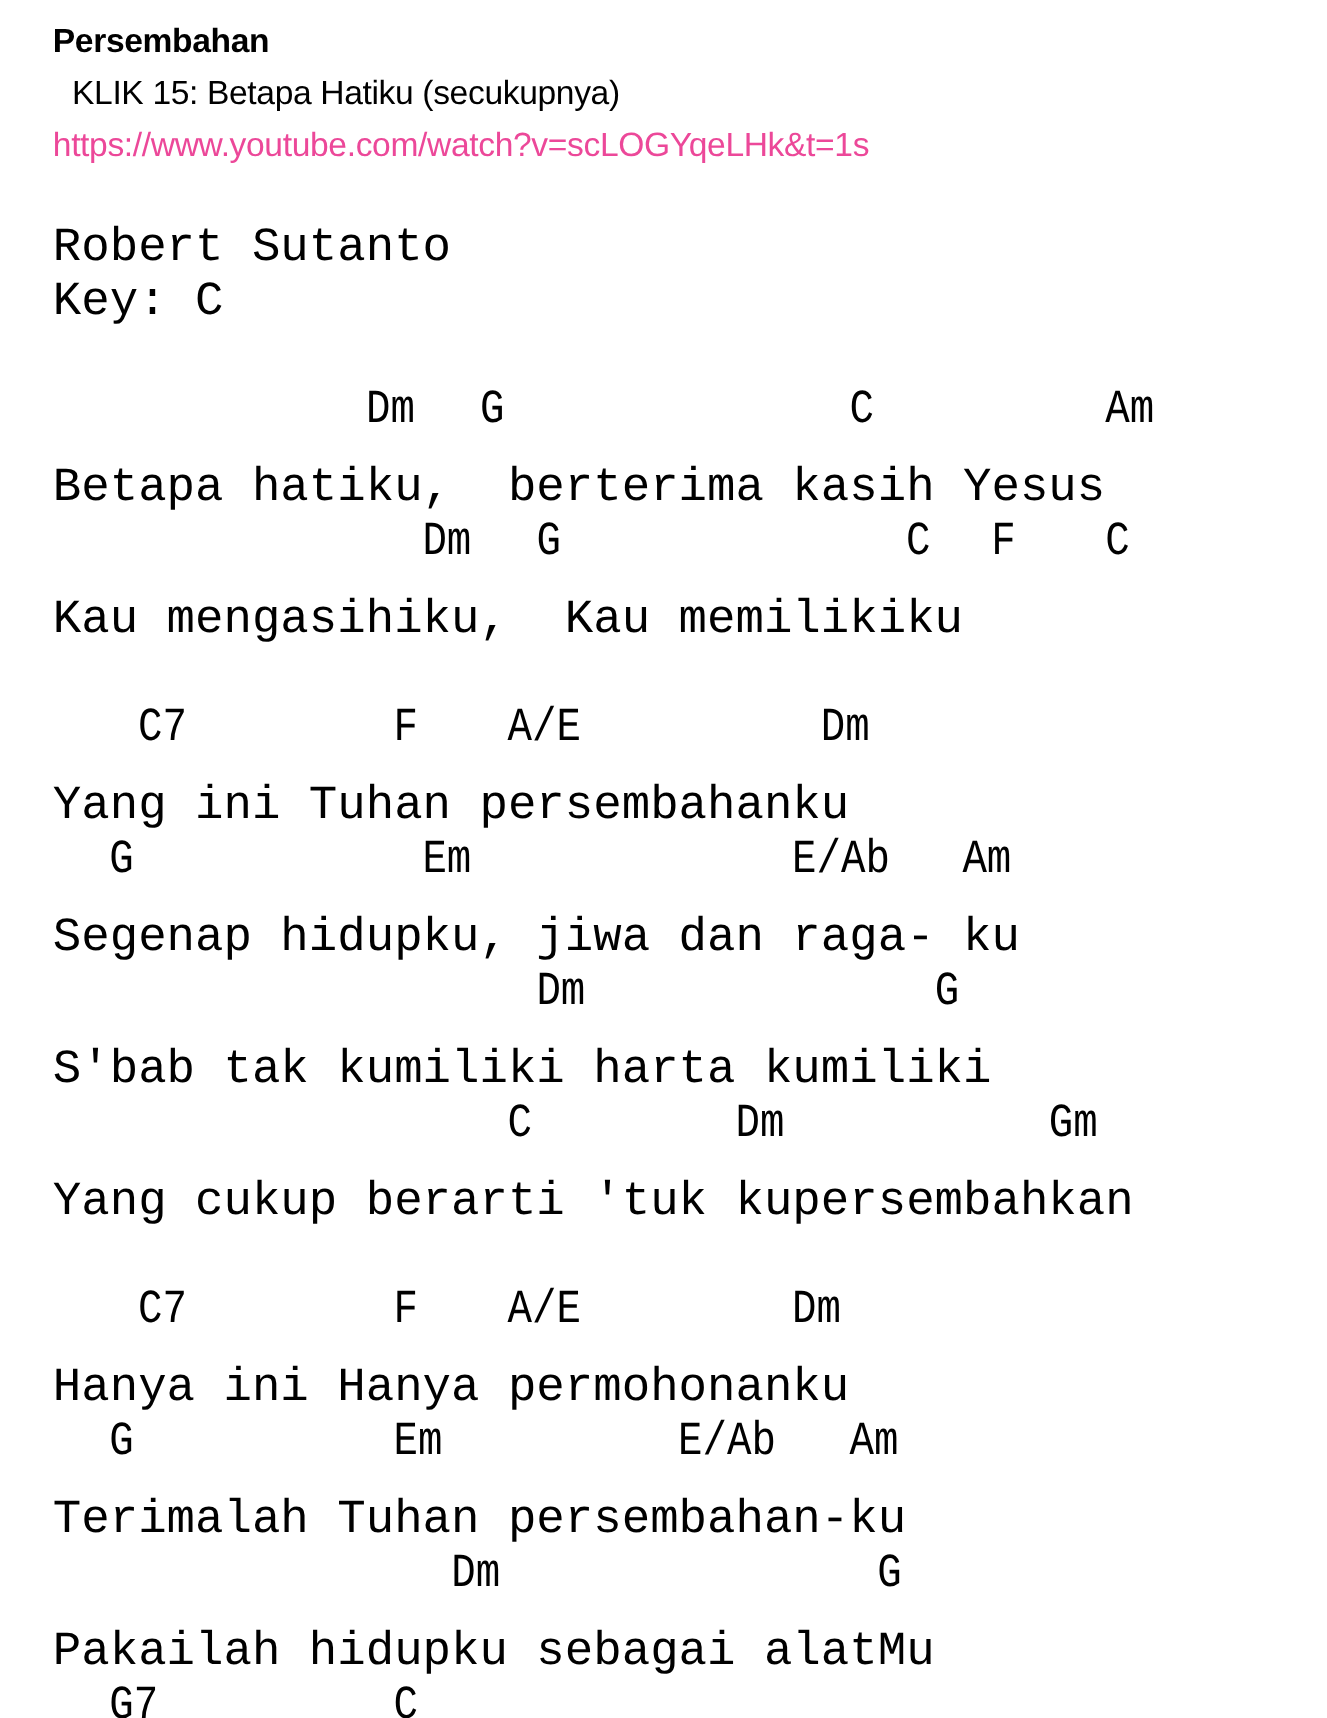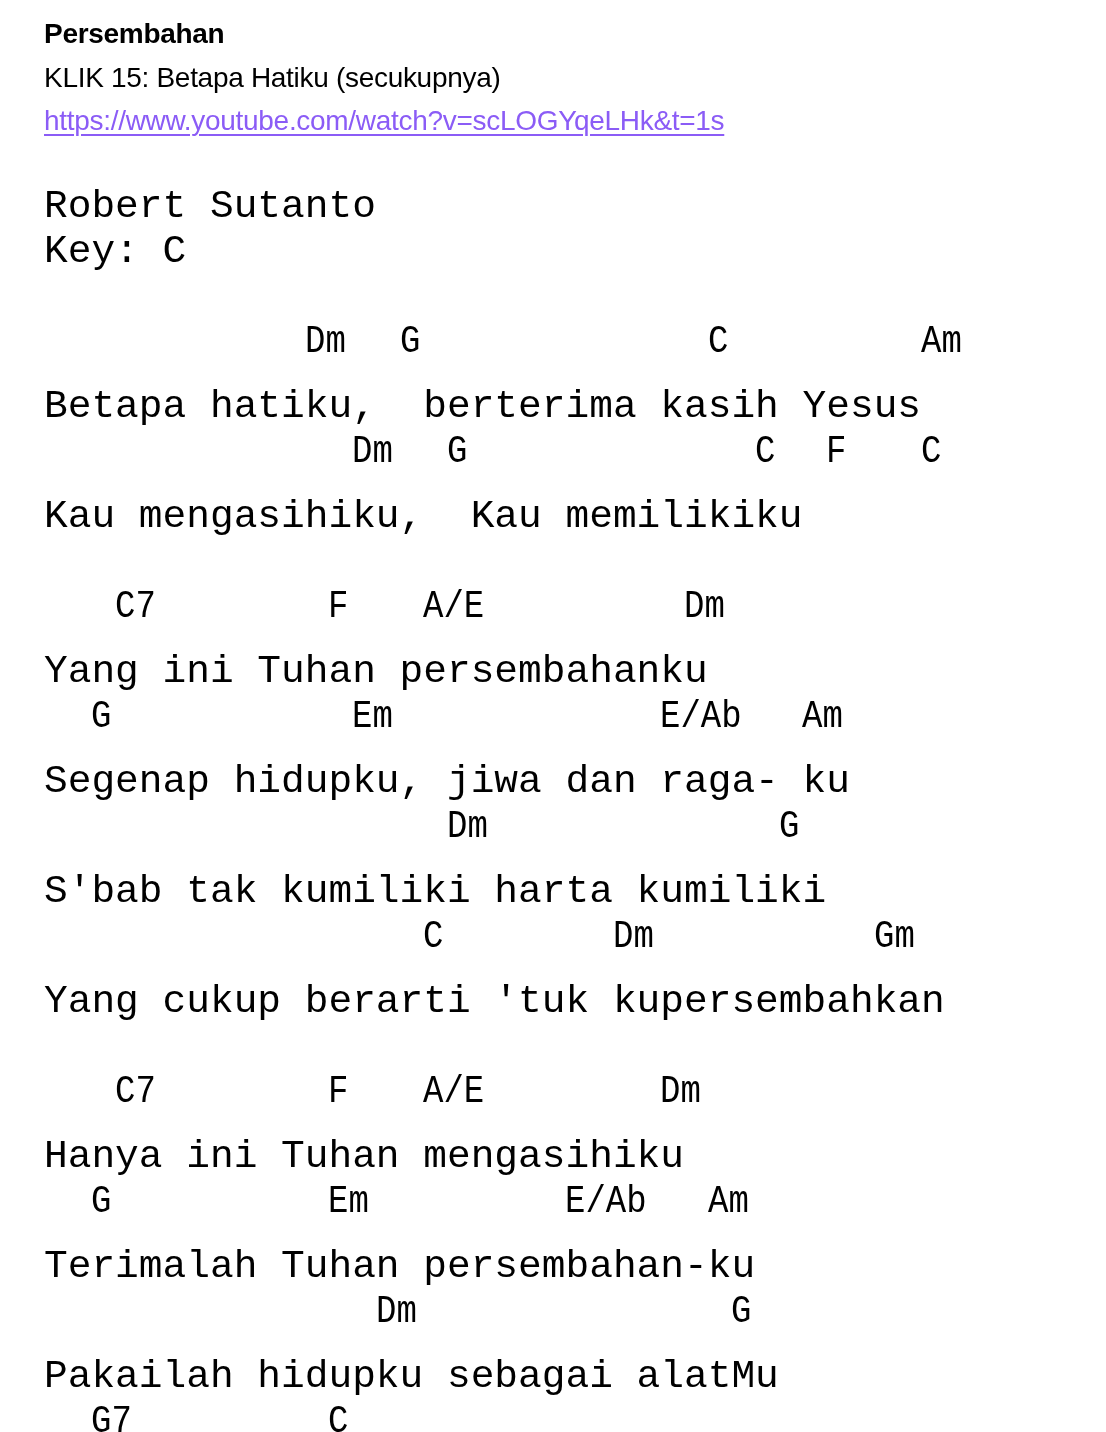--- a/index.html
+++ b/index.html
@@ -25,26 +25,26 @@
     .header .title {
       font-weight: bold;
       display: block;
       white-space: pre;
       letter-spacing: -0.3px;
     }
     .header .subtitle {
       display: block;
       white-space: pre;
       letter-spacing: -0.3px;
+      margin-left: 16px;
     }
     .header .link {
       display: inline-block;
       white-space: pre;
-      color: #8b5cf6;
-      text-decoration: underline;
+      color: #ec4899;
       text-decoration-thickness: 2px;
       text-underline-offset: 4px;
       letter-spacing: -0.3px;
       cursor: pointer;
     }
     .sheet {
       position: absolute;
       left: 44px;
       top: 184px;
       font-family: "Liberation Mono", "DejaVu Sans Mono", monospace;
@@ -134,21 +134,21 @@
         <span class="line lyric">Yang cukup berarti 'tuk kupersembahkan</span>
       </div>
       <span class="line"></span>
       <div>
         <div class="chord-line">
           <span class="chord" style="left: 71.1px;">C7</span>
           <span class="chord" style="left: 284.4px;">F</span>
           <span class="chord" style="left: 379.2px;">A/E</span>
           <span class="chord" style="left: 616.2px;">Dm</span>
         </div>
-        <span class="line lyric">Hanya ini Tuhan mengasihiku</span>
+        <span class="line lyric">Hanya ini Hanya permohonanku</span>
         <div class="chord-line">
           <span class="chord" style="left: 47.4px;">G</span>
           <span class="chord" style="left: 284.4px;">Em</span>
           <span class="chord" style="left: 521.4px;">E/Ab</span>
           <span class="chord" style="left: 663.6px;">Am</span>
         </div>
         <span class="line lyric">Terimalah Tuhan persembahan-ku</span>
         <div class="chord-line">
           <span class="chord" style="left: 331.8px;">Dm</span>
           <span class="chord" style="left: 687.3px;">G</span>

